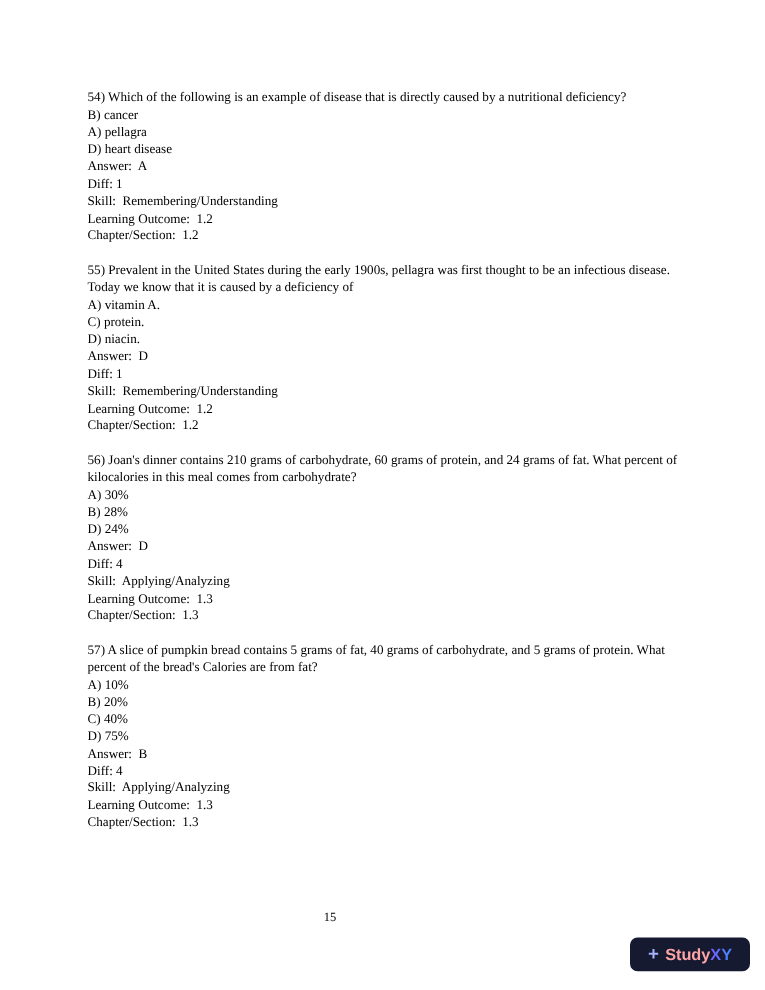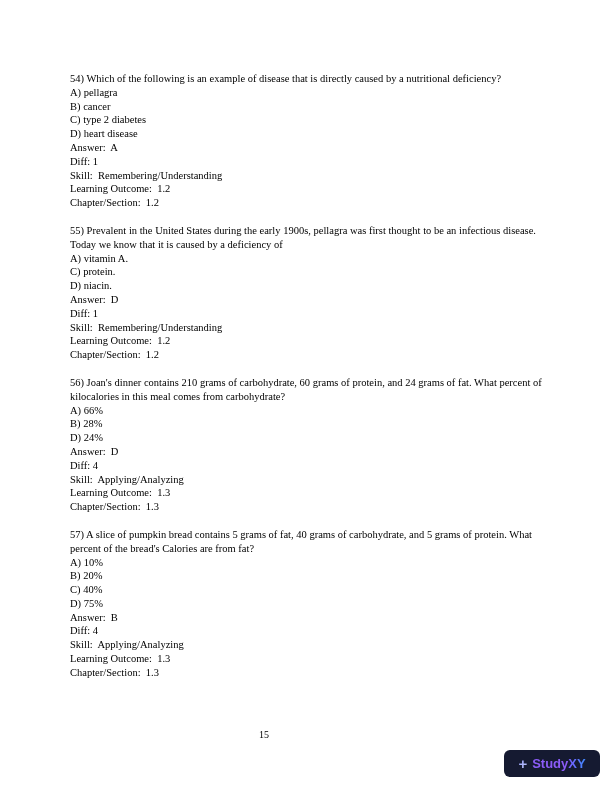--- a/index.html
+++ b/index.html
@@ -61,40 +61,39 @@
     -webkit-background-clip: text;
     background-clip: text;
     color: transparent;
     line-height: 1;
   }
   .logo-text {
     font-size: 13px;
     font-weight: bold;
     line-height: 1;
   }
-  .logo-text .study { color: #8b5cf6; }
+  .logo-text .study { color: #fca5a5; }
   .logo-text .xy {
     background: linear-gradient(90deg, #7b5cff, #3f8cff);
     -webkit-background-clip: text;
     background-clip: text;
     color: transparent;
   }
 </style>
 </head>
 <body>
 
 <div class="page">
 
   <div class="content">
 
     <div class="question">
       <div class="line">54) Which of the following is an example of disease that is directly caused by a nutritional deficiency?</div>
+      <div class="line">B) cancer</div>
       <div class="line">A) pellagra</div>
-      <div class="line">B) cancer</div>
-      <div class="line">C) type 2 diabetes</div>
       <div class="line">D) heart disease</div>
       <div class="line">Answer:  A</div>
       <div class="line">Diff: 1</div>
       <div class="line">Skill:  Remembering/Understanding</div>
       <div class="line">Learning Outcome:  1.2</div>
       <div class="line">Chapter/Section:  1.2</div>
     </div>
 
     <div class="question">
       <div class="line">55) Prevalent in the United States during the early 1900s, pellagra was first thought to be an infectious disease. Today we know that it is caused by a deficiency of</div>
@@ -103,21 +102,21 @@
       <div class="line">D) niacin.</div>
       <div class="line">Answer:  D</div>
       <div class="line">Diff: 1</div>
       <div class="line">Skill:  Remembering/Understanding</div>
       <div class="line">Learning Outcome:  1.2</div>
       <div class="line">Chapter/Section:  1.2</div>
     </div>
 
     <div class="question">
       <div class="line">56) Joan's dinner contains 210 grams of carbohydrate, 60 grams of protein, and 24 grams of fat. What percent of kilocalories in this meal comes from carbohydrate?</div>
-      <div class="line">A) 66%</div>
+      <div class="line">A) 30%</div>
       <div class="line">B) 28%</div>
       <div class="line">D) 24%</div>
       <div class="line">Answer:  D</div>
       <div class="line">Diff: 4</div>
       <div class="line">Skill:  Applying/Analyzing</div>
       <div class="line">Learning Outcome:  1.3</div>
       <div class="line">Chapter/Section:  1.3</div>
     </div>
 
     <div class="question">

